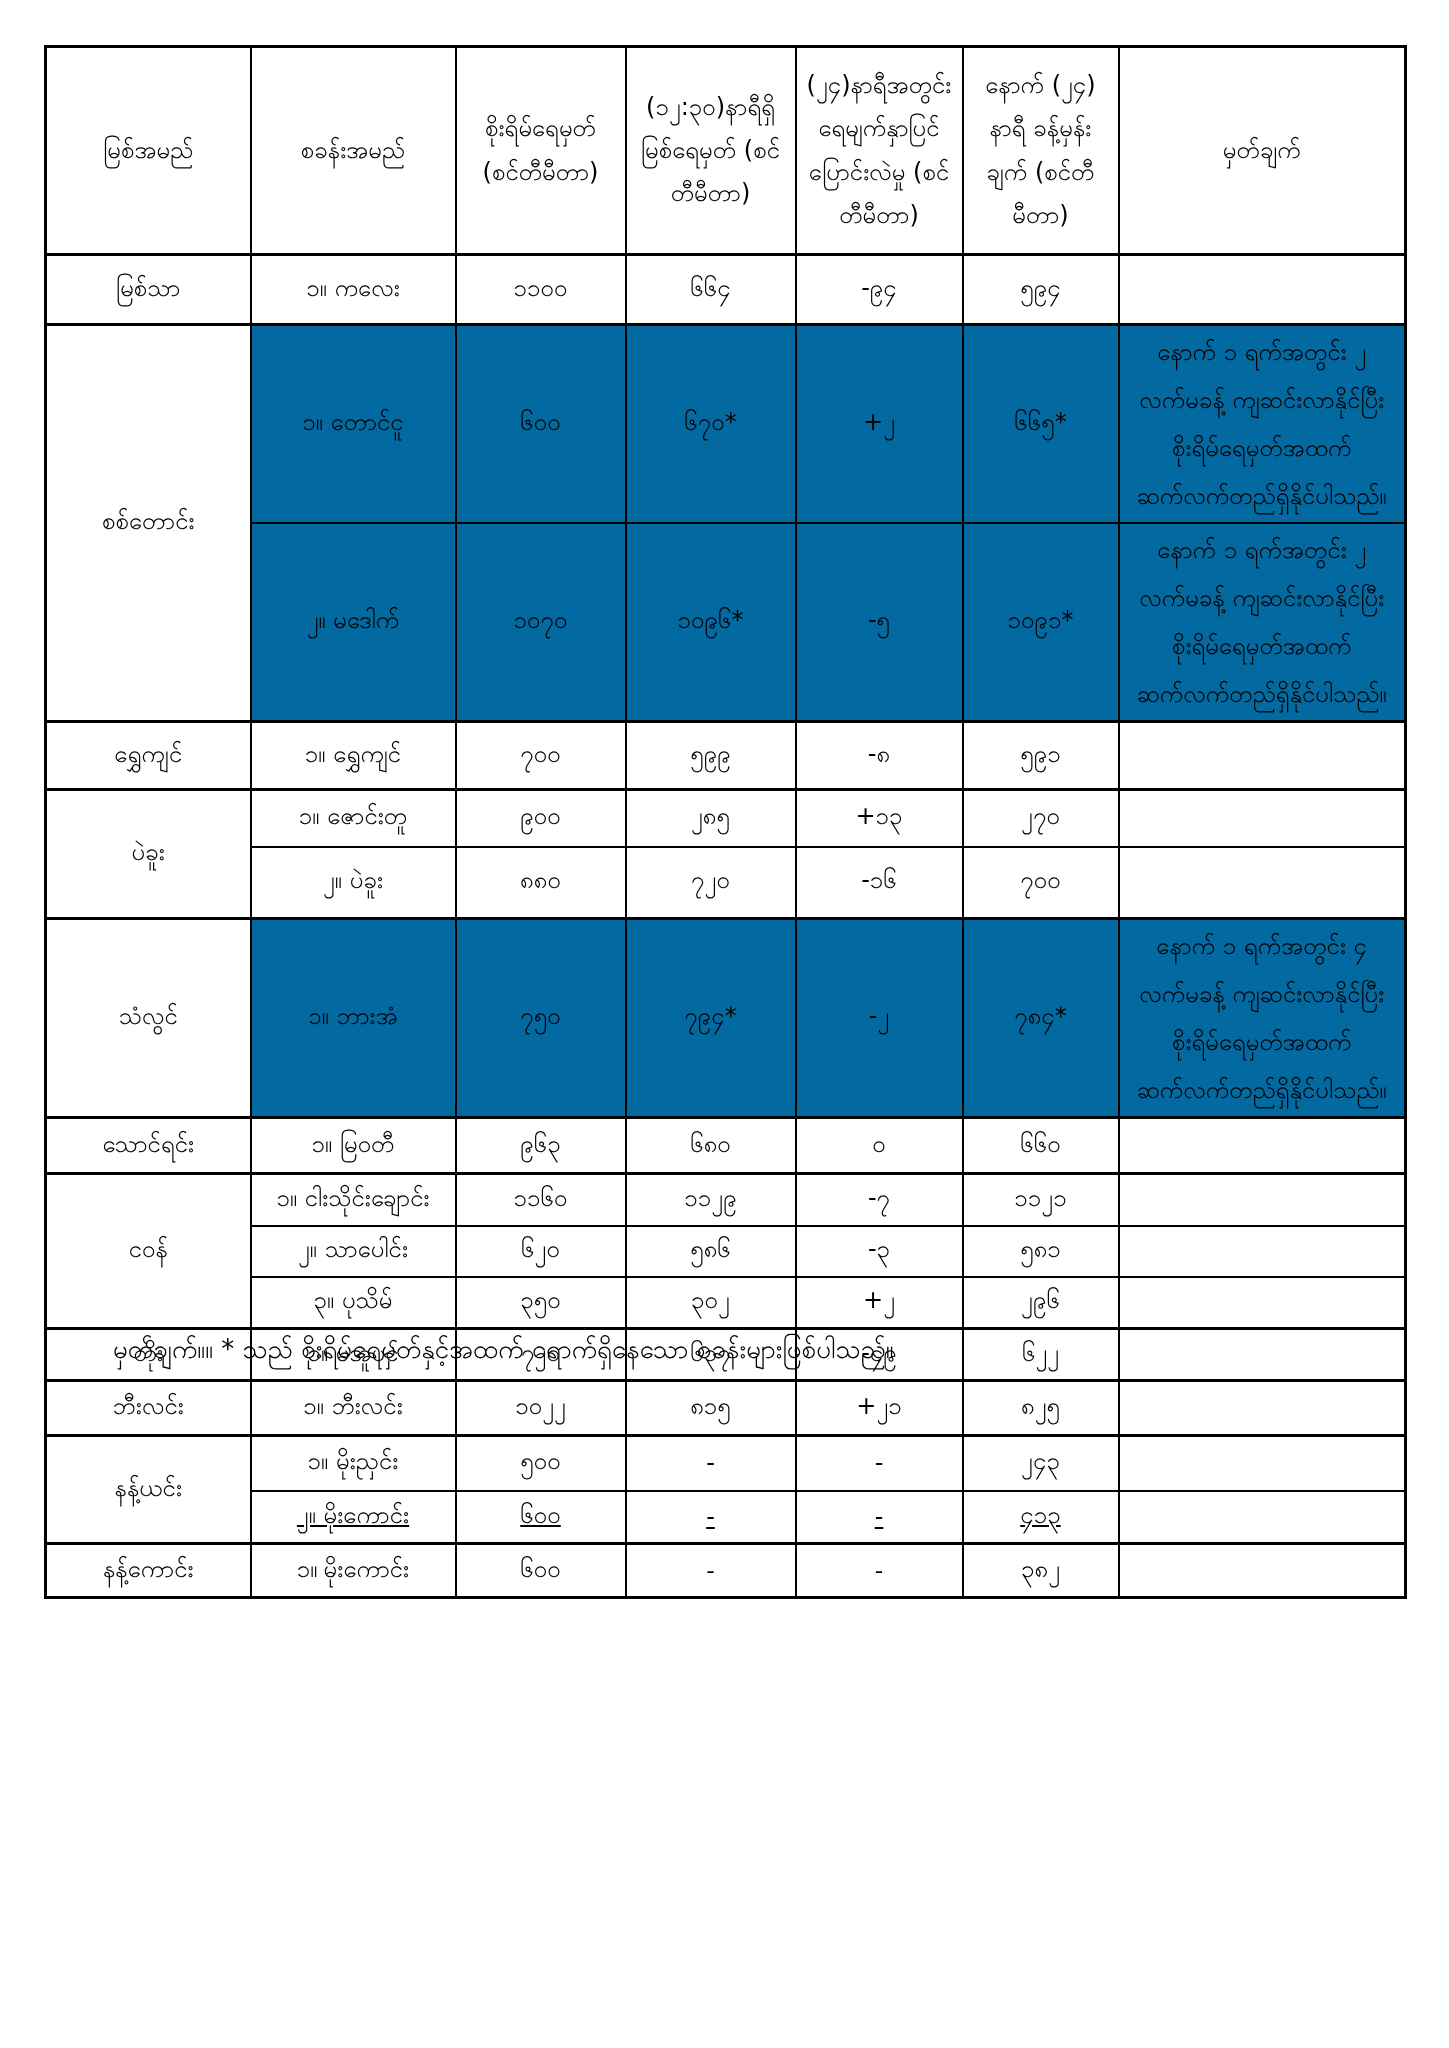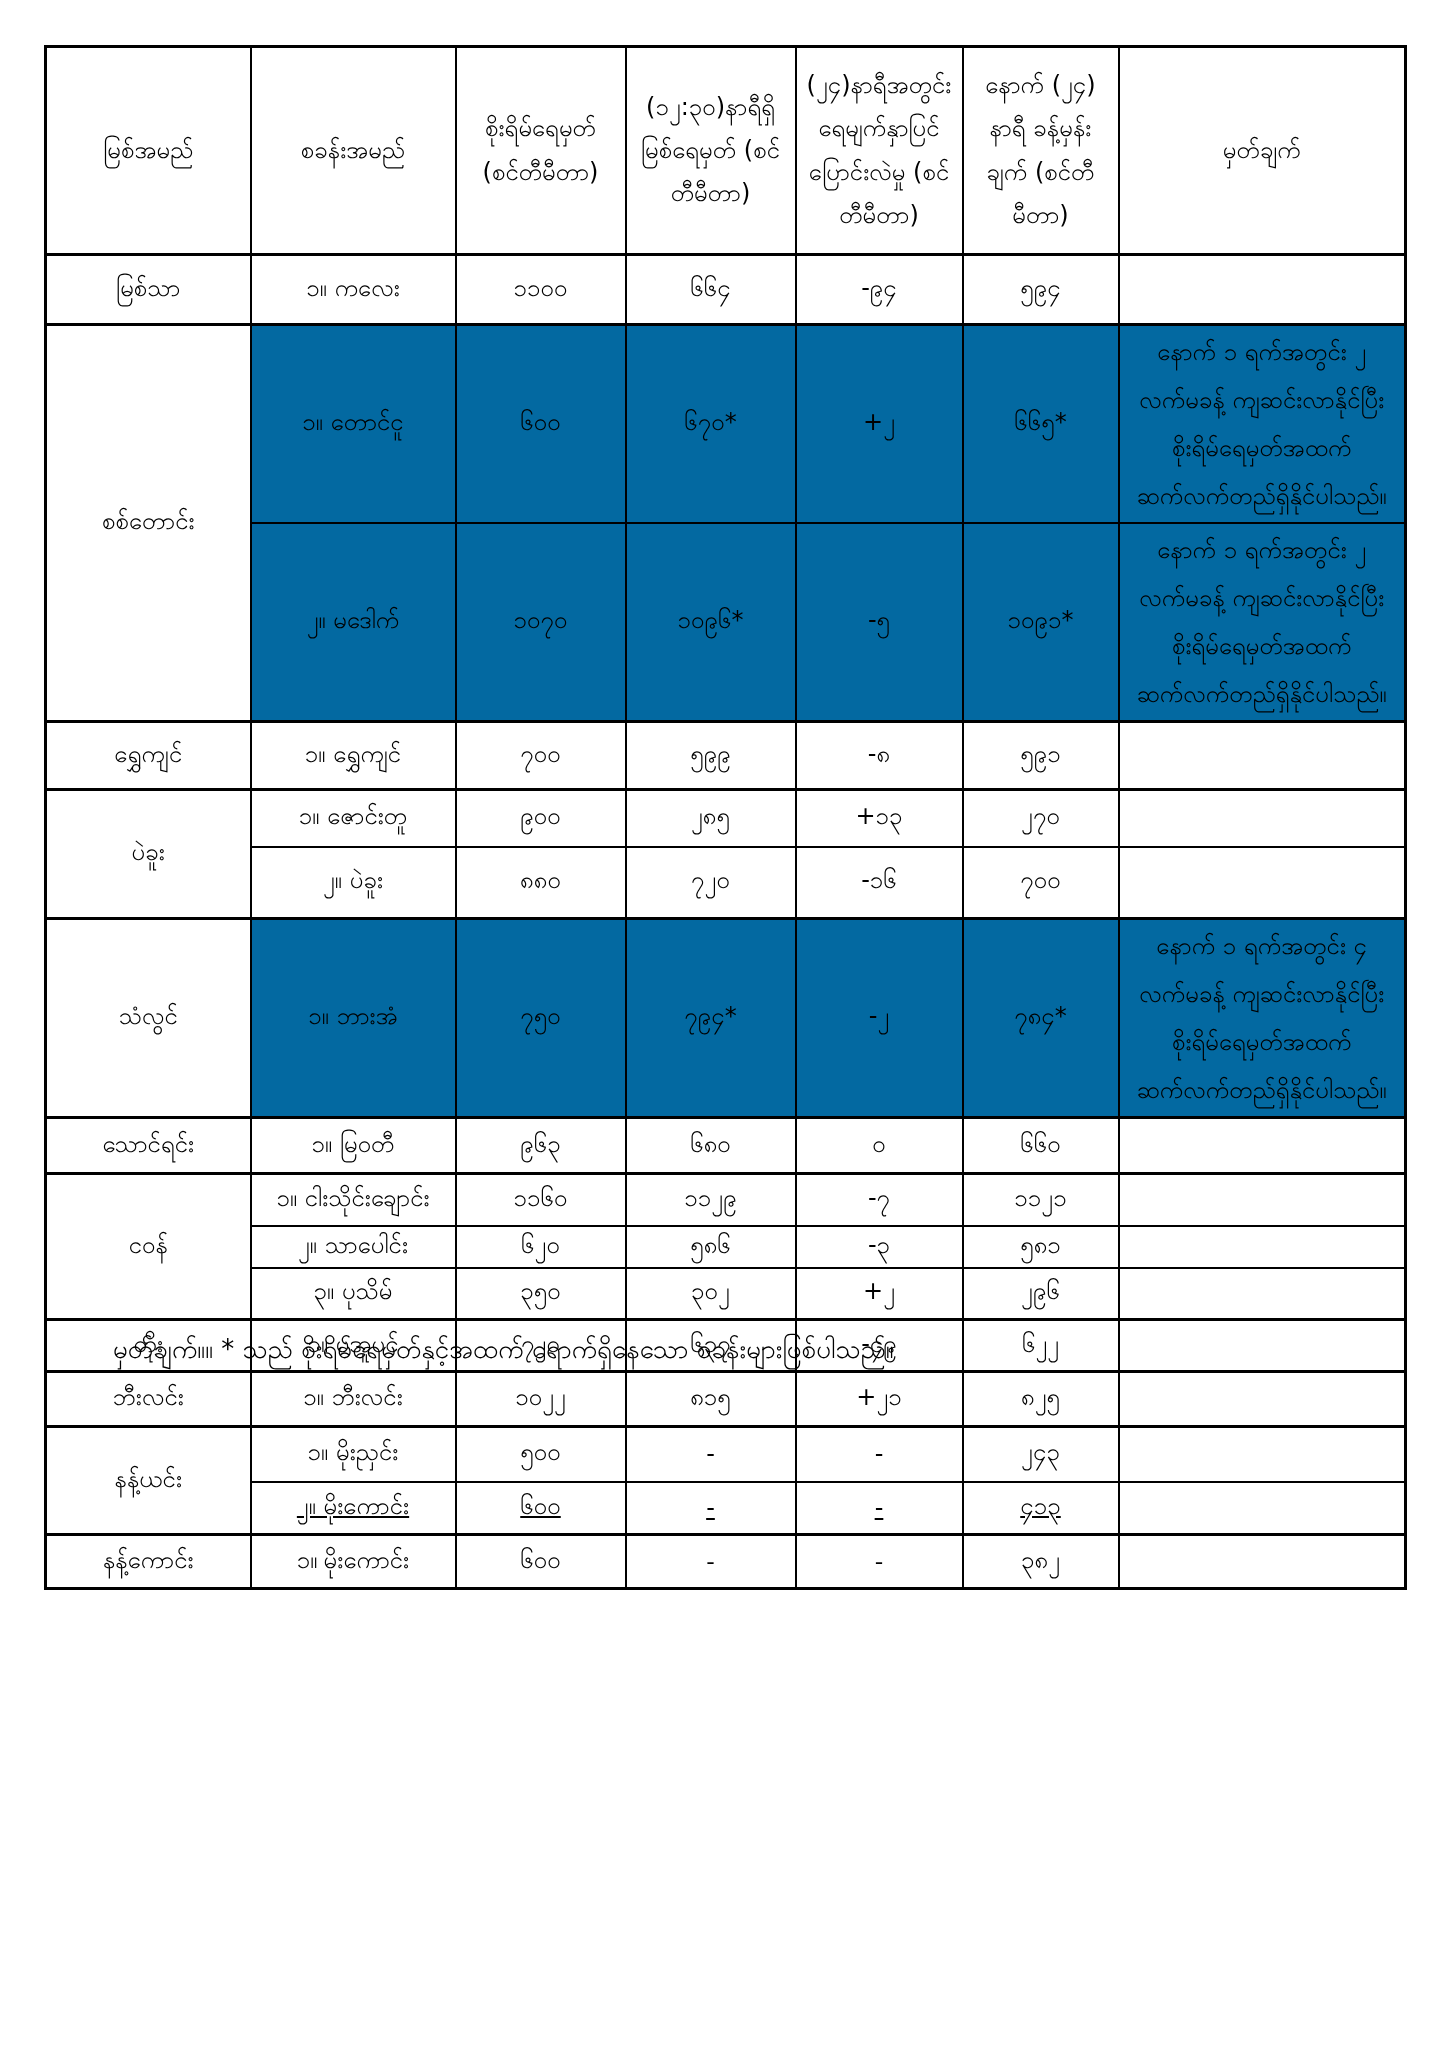--- a/index.html
+++ b/index.html
@@ -160,21 +160,21 @@
         </tr>
         <tr class="group-start" style="height: 52px;">
           <td rowspan="3" class="river-cell">ငဝန်</td>
           <td class="cell-station">၁။ ငါးသိုင်းချောင်း</td>
           <td class="cell-num">၁၁၆၀</td>
           <td class="cell-num">၁၁၂၉</td>
           <td class="cell-num">-၇</td>
           <td class="cell-num">၁၁၂၁</td>
           <td class="cell-remark"></td>
         </tr>
-        <tr style="height: 42px;">
+        <tr style="height: 51px;">
           <td class="cell-station">၂။ သာပေါင်း</td>
           <td class="cell-num">၆၂၀</td>
           <td class="cell-num">၅၈၆</td>
           <td class="cell-num">-၃</td>
           <td class="cell-num">၅၈၁</td>
           <td class="cell-remark"></td>
         </tr>
         <tr style="height: 52px;">
           <td class="cell-station">၃။ ပုသိမ်</td>
           <td class="cell-num">၃၅၀</td>

